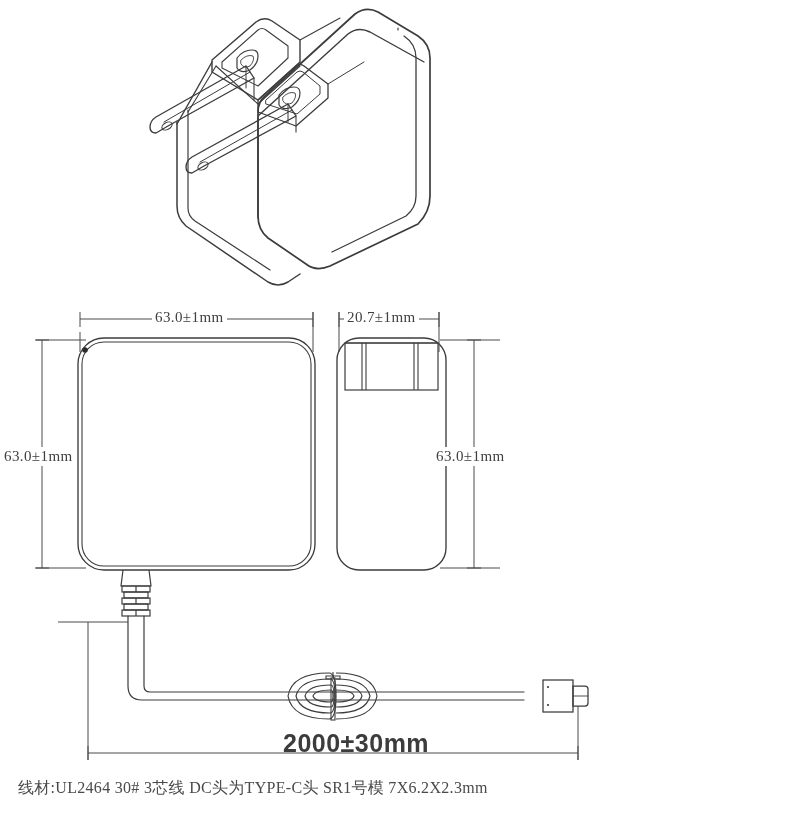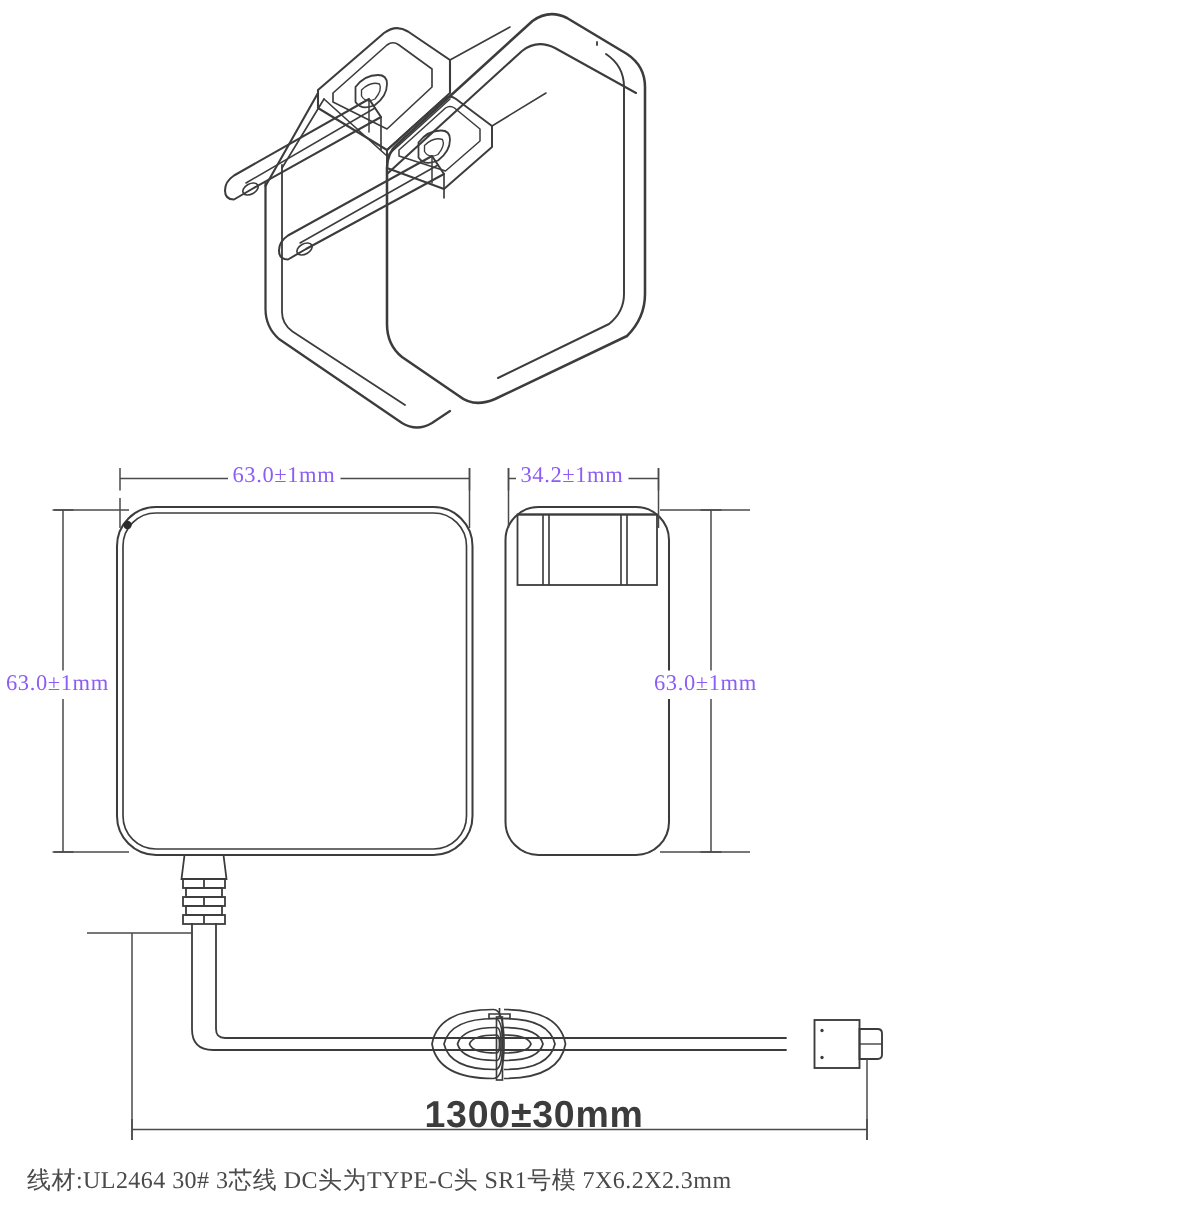--- a/index.html
+++ b/index.html
@@ -28,21 +28,21 @@
     width: 800px;
     height: 814px;
     display: block;
   }
 
   
   .dim-label {
     position: absolute;
     font-family: "Liberation Serif", "DejaVu Serif", serif;
     font-size: 15px;
-    color: #8b5cf6;
+    color: #404040;
     white-space: nowrap;
     letter-spacing: 0.4px;
     background: #ffffff;
     padding: 0 3px;
     line-height: 1;
   }
   .dim-label.vert {
     padding: 2px 2px;
   }
 
@@ -372,21 +372,21 @@
       <line x1="88" y1="746" x2="88" y2="760"></line>
       <line x1="578" y1="746" x2="578" y2="760"></line>
     </g>
 
   </svg>
 
   <div class="dim-label" id="dim-top-width">63.0±1mm</div>
 
   <div class="dim-label vert" id="dim-left-height">63.0±1mm</div>
 
-  <div class="dim-label" id="dim-side-width">34.2±1mm</div>
+  <div class="dim-label" id="dim-side-width">20.7±1mm</div>
 
   <div class="dim-label vert" id="dim-side-height">63.0±1mm</div>
 
-  <div id="dim-cable-length">1300±30mm</div>
+  <div id="dim-cable-length">2000±30mm</div>
 
   <div id="spec-note">线材:UL2464  30#   3芯线 DC头为TYPE-C头  SR1号模  7X6.2X2.3mm</div>
 
 </div>
 
 </body></html>

